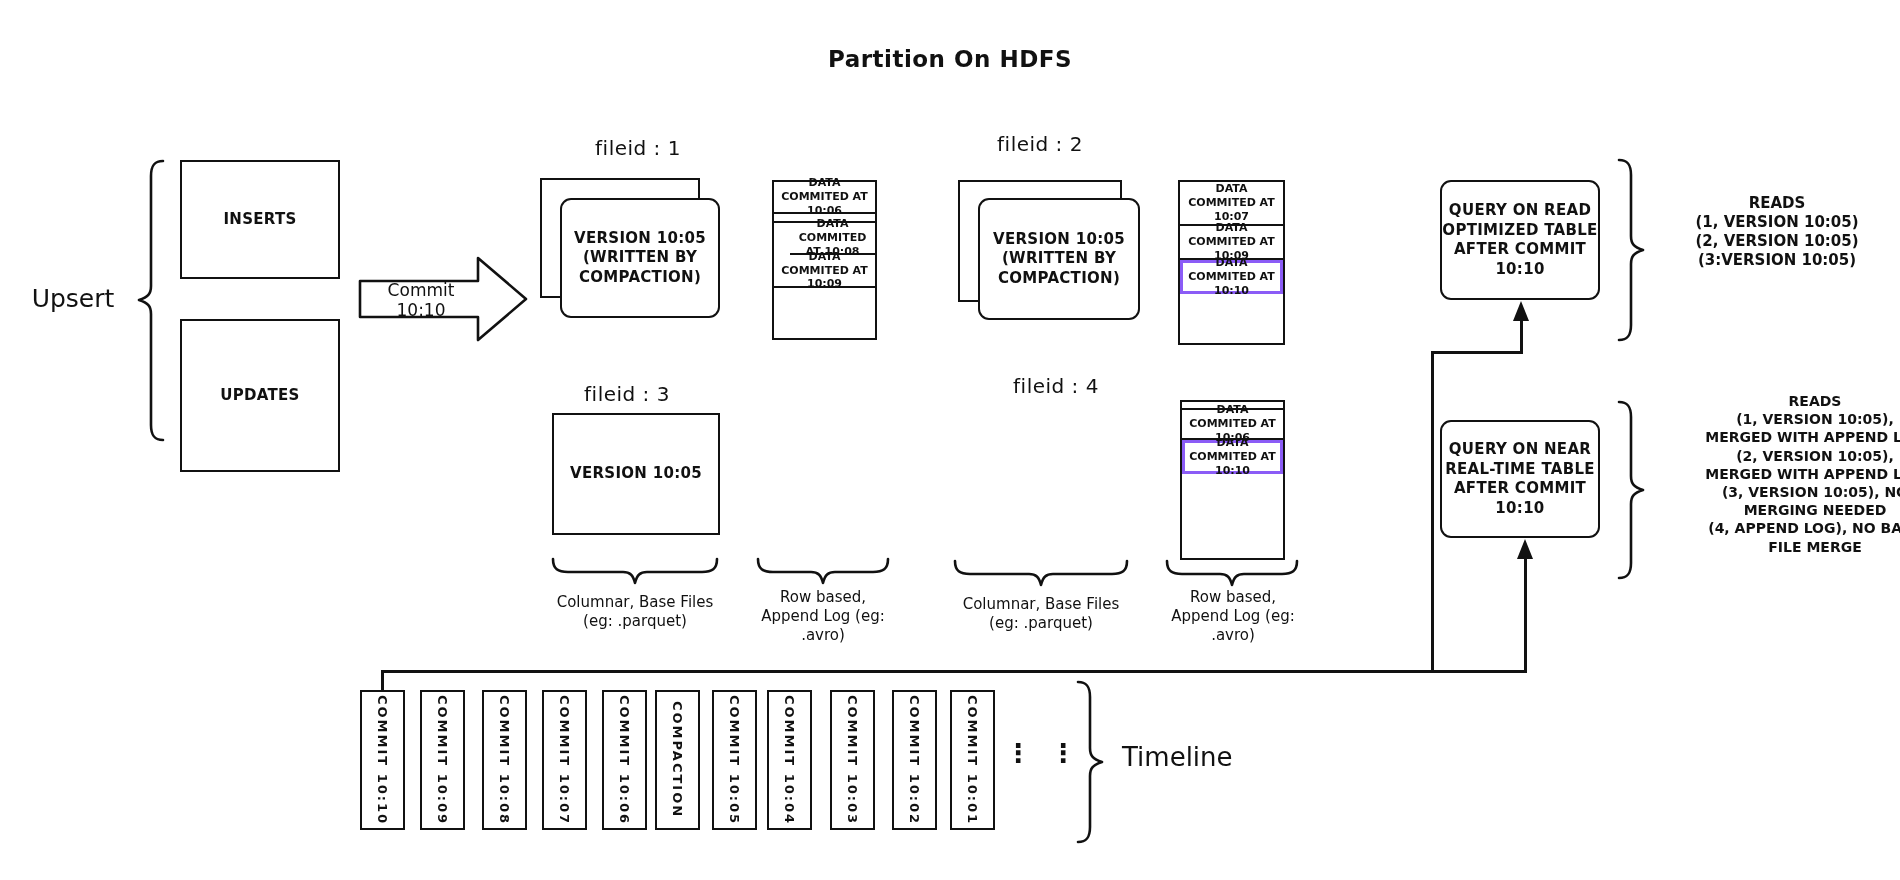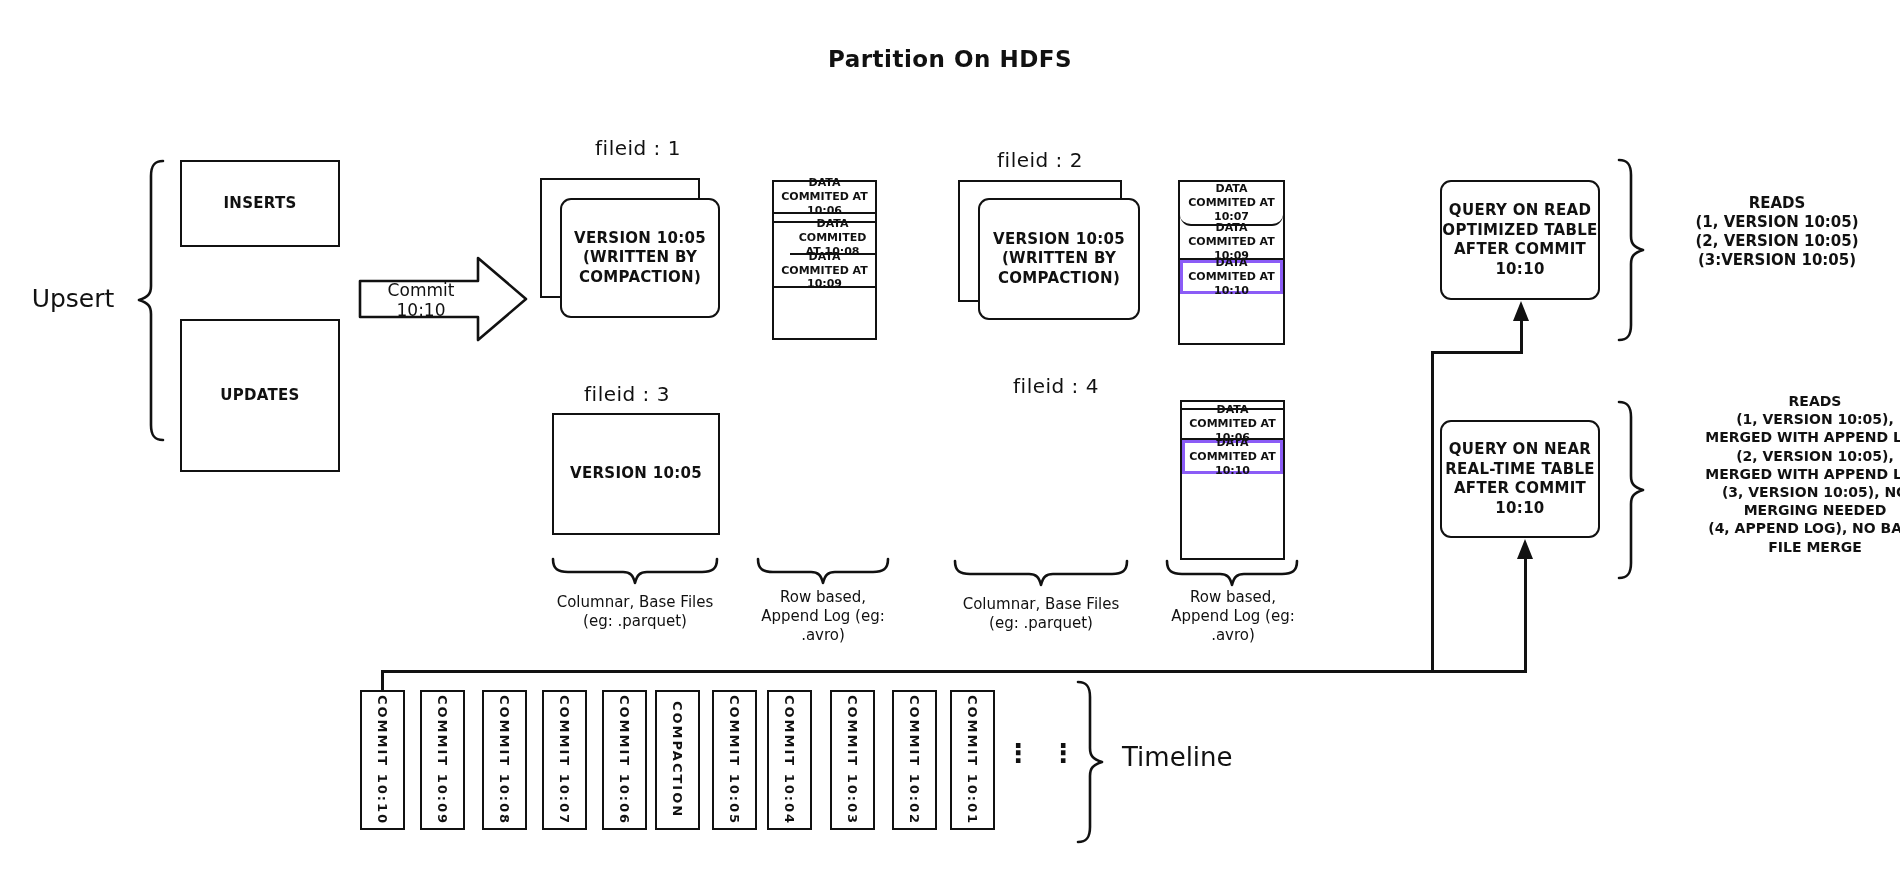--- a/index.html
+++ b/index.html
@@ -68,21 +68,21 @@
 
 <div id="canvas">
 
   <div class="abs hand-title" style="left:0; top:46px; width:1900px; text-align:center;">Partition On HDFS</div>
 
   <div class="abs" style="left:20px; top:284px; width:106px; text-align:center; font-size:25px; font-weight:500;">Upsert</div>
   <svg class="stroke" style="left:132px; top:158px;" width="34" height="287" viewBox="0 0 34 287">
     <path d="M31 3 C22 3 19 8 19 18 L19 128 C19 136 16 139 7 142 C16 145 19 148 19 156 L19 267 C19 277 22 282 31 282"></path>
   </svg>
 
-  <div class="box center box-text" style="left:180px; top:160px; width:160px; height:87px;">
+  <div class="box center box-text" style="left:180px; top:160px; width:160px; height:119px;">
     <span>INSERTS</span>
   </div>
   <div class="box center box-text" style="left:180px; top:319px; width:160px; height:153px;">
     <span>UPDATES</span>
   </div>
 
   <svg class="stroke arrow" style="left:358px; top:253px;" width="172" height="92" viewBox="0 0 172 92">
     <path d="M2 28 L120 28 L120 5 L168 46 L120 87 L120 64 L2 64 Z"></path>
   </svg>
   <div class="abs center" style="left:362px; top:286px; width:118px; height:28px; font-size:17px; font-weight:500;">Commit 10:10</div>
@@ -95,30 +95,30 @@
 COMPACTION)</span>
   </div>
 
   <div class="box" style="left:772px; top:180px; width:105px; height:160px;">
     <div class="seg" style="height:32px;">DATA COMMITED AT 10:06</div>
     <div class="seg" style="height:9px;"></div>
     <div class="seg" style="height:32px;margin-left:16px;">DATA COMMITED AT 10:08</div>
     <div class="seg" style="height:33px;">DATA COMMITED AT 10:09</div>
   </div>
 
-  <div class="abs file-label" style="left:960px; top:148px; width:160px; text-align:center;">fileid : 2</div>
+  <div class="abs file-label" style="left:960px; top:132px; width:160px; text-align:center;">fileid : 2</div>
   <div class="box" style="left:958px; top:180px; width:164px; height:122px;"></div>
   <div class="box center box-text pre" style="left:978px; top:198px; width:162px; height:122px;">
     <span class="pre">VERSION 10:05
 (WRITTEN BY
 COMPACTION)</span>
   </div>
 
   <div class="box" style="left:1178px; top:180px; width:107px; height:165px;">
-    <div class="seg" style="height:44px;border-radius:11px;">DATA COMMITED AT 10:07</div>
+    <div class="seg" style="height:44px;">DATA COMMITED AT 10:07</div>
     <div class="seg" style="height:34px;">DATA COMMITED AT 10:09</div>
     <div class="seg seg-strong" style="height:34px;">DATA COMMITED AT 10:10</div>
   </div>
 
   <div class="abs file-label" style="left:547px; top:382px; width:160px; text-align:center;">fileid : 3</div>
   <div class="box center box-text" style="left:552px; top:413px; width:168px; height:122px;">
     <span>VERSION 10:05</span>
   </div>
 
   <div class="abs file-label" style="left:976px; top:374px; width:160px; text-align:center;">fileid : 4</div>

